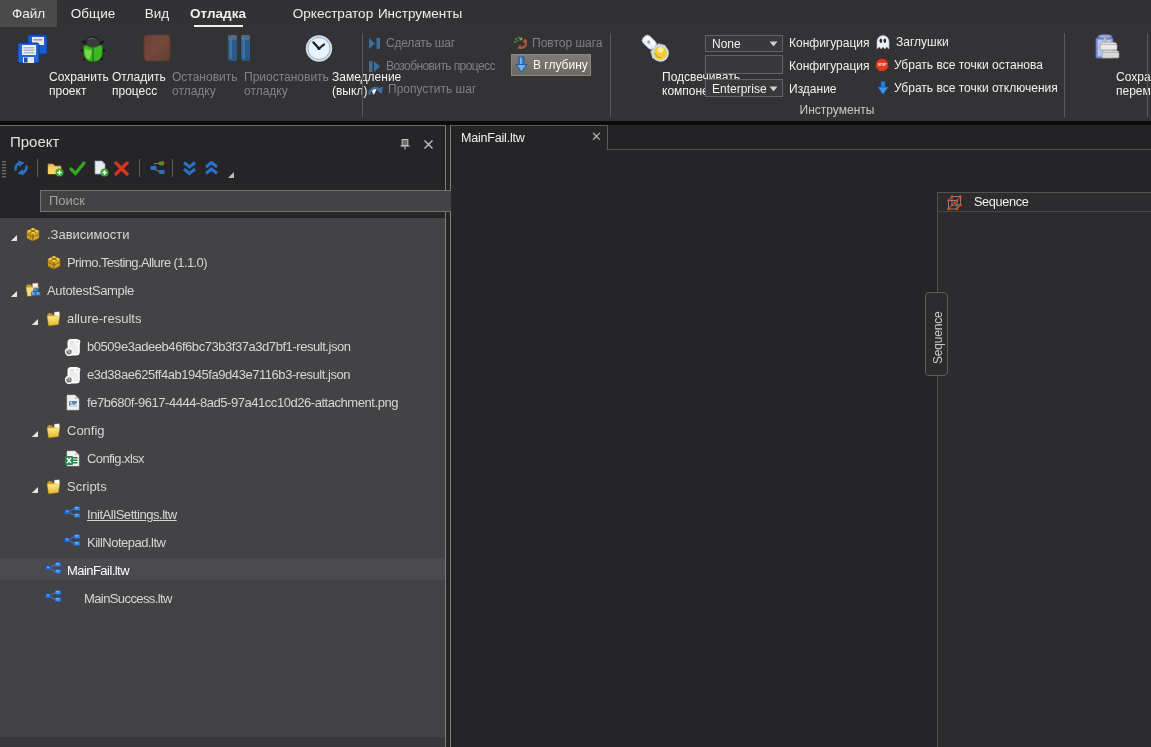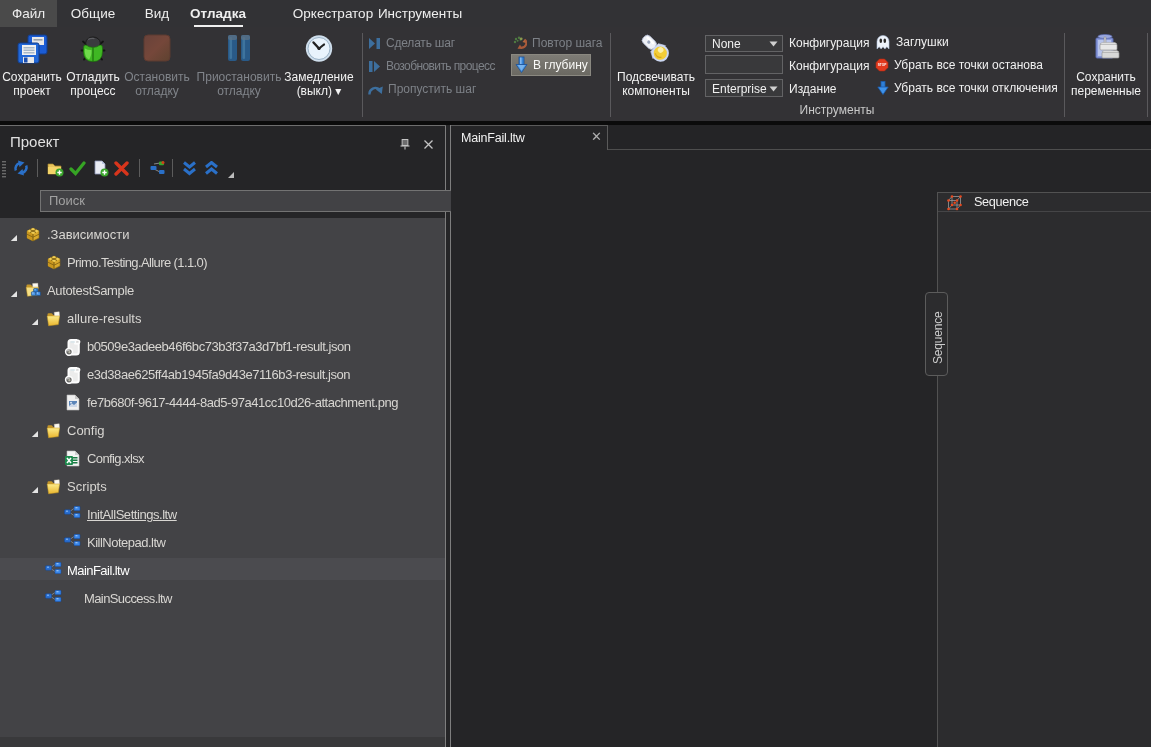--- a/index.html
+++ b/index.html
@@ -10,21 +10,21 @@
 
   
   #menubar { position:absolute; left:0; top:0; width:1151px; height:27px; background:#323235; }
   .mitem { position:absolute; top:0; height:27px; line-height:27px; color:#eeeeee; font-size:13.5px; text-align:center; }
 
   
   #ribbon { position:absolute; left:0; top:27px; width:1151px; height:94px; background:#333235; }
   .rsep { position:absolute; top:6px; height:84px; width:1px; background:#5a595c; }
   .bigbtn { position:absolute; top:0; height:94px; text-align:center; color:#f2f2f2; font-size:12px; line-height:13.8px; }
   .bigbtn .ic { position:absolute; left:50%; transform:translateX(-50%); top:7px; }
-  .bigbtn .btext { position:absolute; left:0; right:0; top:44px; }
+  .bigbtn .btext { position:absolute; left:0; right:0; top:44px;padding-left:48px; }
   .grouplabel { position:absolute; top:76px; color:#c8c8c8; font-size:12px; text-align:center; width:120px; }
   .smallrow { position:absolute; height:16px; display:flex; align-items:center; gap:5px; font-size:12px; color:#7d8187; white-space:nowrap; }
   .smallrow.white { color:#f0f0f0; }
   #blackstrip { position:absolute; left:0; top:121px; width:1151px; height:4px; background:#0b0b0b; }
 
   
   #leftpanel { position:absolute; left:0; top:125px; width:446px; height:622px; background:#252527; border-right:1px solid #7e7e7e; }
   #lp-title { position:absolute; left:10px; top:8px; color:#e0e0e0; font-size:15px; }
   #lp-toolbar { position:absolute; left:0; top:33px; width:100%; height:24px; }
   #lp-search { position:absolute; left:8px; top:65px; width:429px; height:22px; background:#424245; border:1px solid #737373; color:#a2a2a2; font-size:13px; line-height:20px; padding-left:8px;margin-left:32px; }

